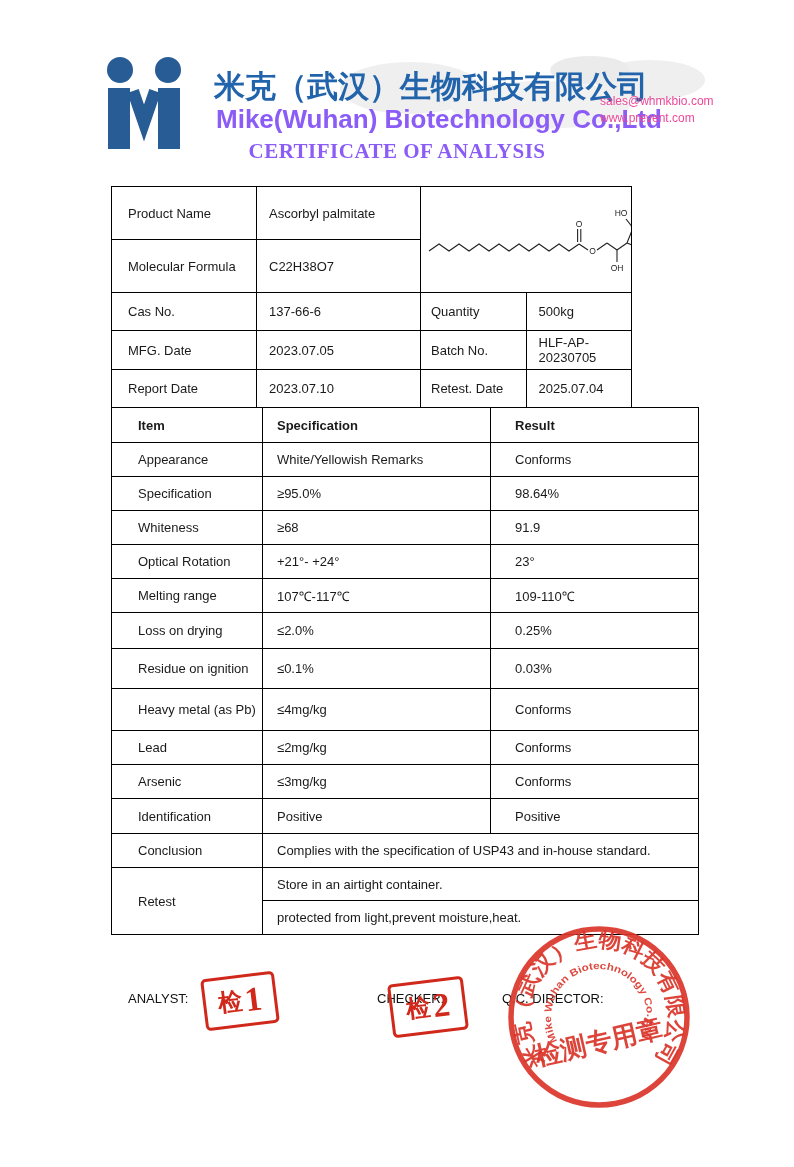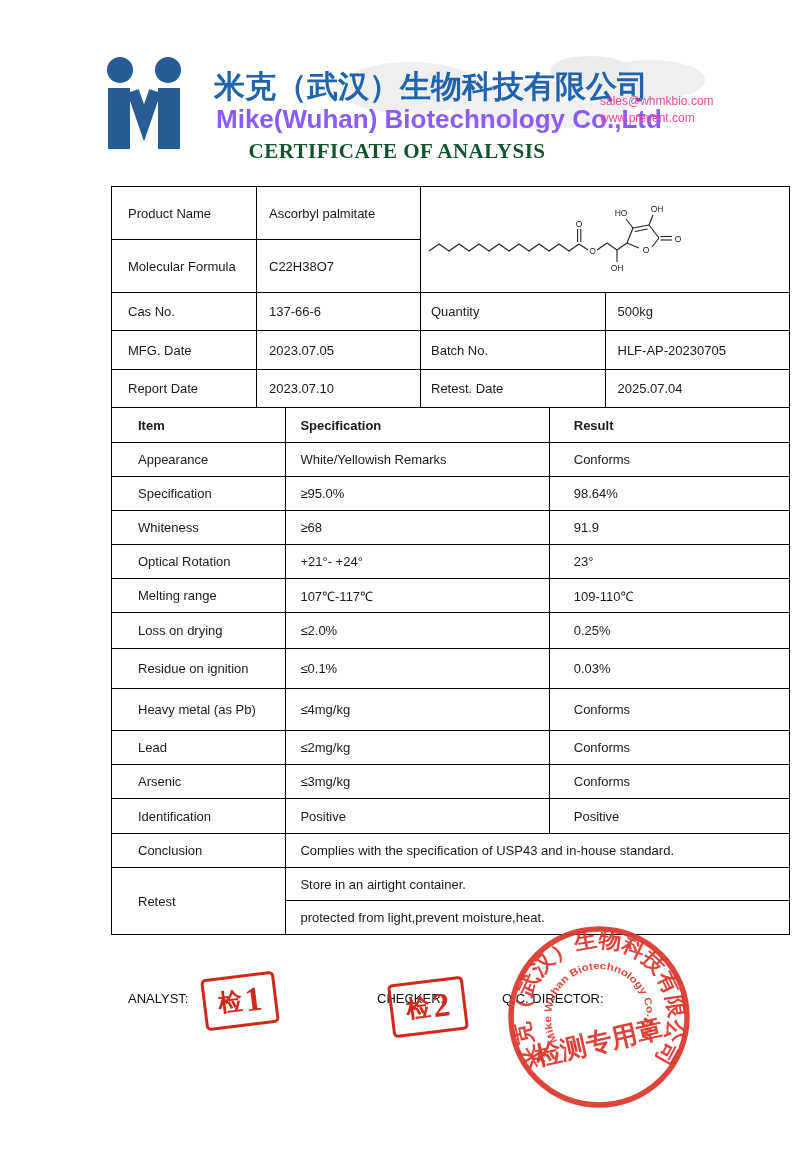--- a/index.html
+++ b/index.html
@@ -5,25 +5,25 @@
   * { margin:0; padding:0; box-sizing:border-box; }
   body { background:#888; font-family:"Liberation Sans", sans-serif; }
   .page { position:relative; width:794px; height:1167px; background:#ffffff; margin:0 auto; overflow:hidden; }
 
   
   .watermark { position:absolute; left:290px; top:50px; width:440px; height:95px; opacity:.55; }
   .logo { position:absolute; left:88px; top:55px; width:112px; height:96px; }
   .company-cn { position:absolute; left:214px; top:66px; width:390px; font-size:31px; font-weight:bold; color:#2264ab; letter-spacing:0px; white-space:nowrap; }
   .company-en { position:absolute; left:216px; top:104px; font-size:26px; font-weight:bold; color:#8b5cf6; white-space:nowrap; }
   .contact { position:absolute; left:600px; top:93px; width:130px; font-size:12px; color:#ec4899; line-height:17px; }
-  .coa-title { position:absolute; left:0; top:139px; width:794px; text-align:center; font-family:"Liberation Serif", serif; font-weight:bold; font-size:21px; color:#14532d; letter-spacing:.5px; }
+  .coa-title { position:absolute; left:0; top:139px; width:794px; text-align:center; font-family:"Liberation Serif", serif; font-weight:bold; font-size:21px; color:#8b5cf6; letter-spacing:.5px; }
 
   
   .tables { position:absolute; left:111px; top:186px; width:587px; }
-  table { border-collapse:collapse; table-layout:fixed; width:679px; font-size:13px; color:#1a1a1a; }
+  table { border-collapse:collapse; table-layout:fixed; width:521px; font-size:13px; color:#1a1a1a; }
   td { border:1px solid #000; vertical-align:middle; overflow:hidden; }
   .t1 .c1 { width:145px; padding-left:16px; }
   .t1 .c2 { width:164px; padding-left:12px; }
   .t1 .c3 { width:98px;  padding-left:10px; }
   .t1 .c4 { width:180px; padding-left:12px; }
   .t2 { margin-top:-1px; }
   .t2 .c1 { width:151px; padding-left:26px; }
   .t2 .c2 { width:228px; padding-left:14px; }
   .t2 .c3 { width:208px; padding-left:24px; }
   .t2 .hdr { font-weight:bold; }

